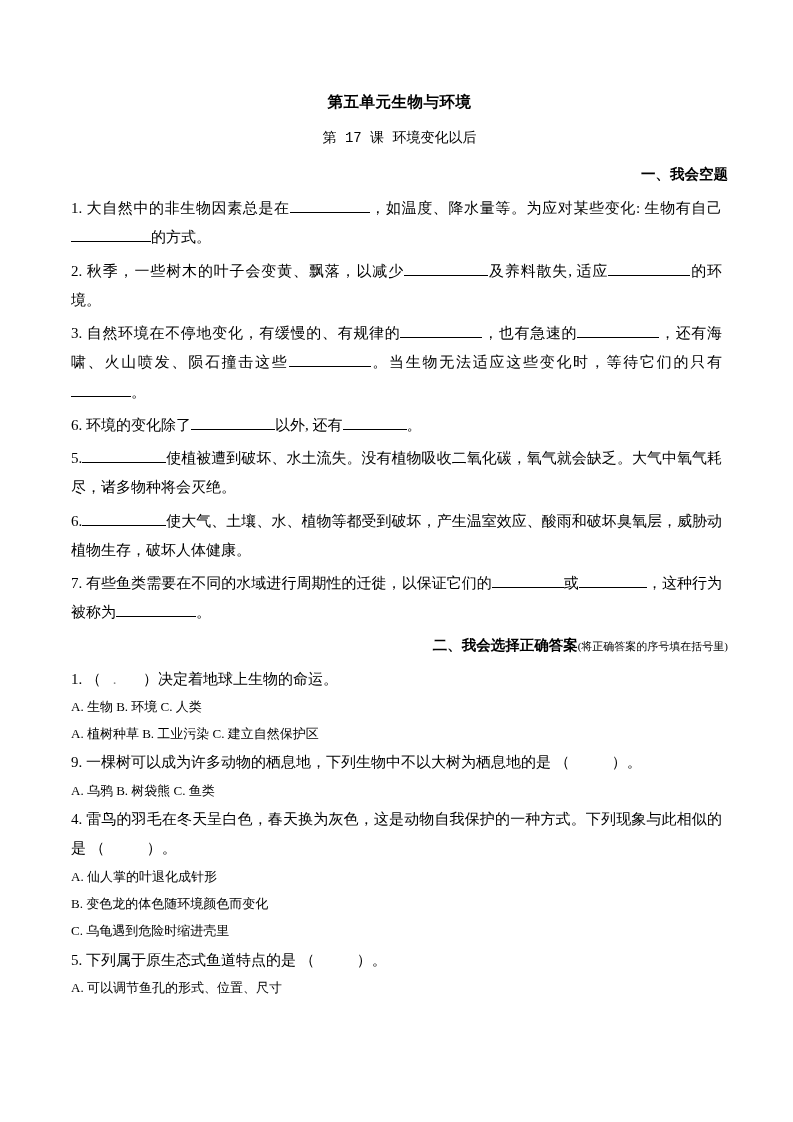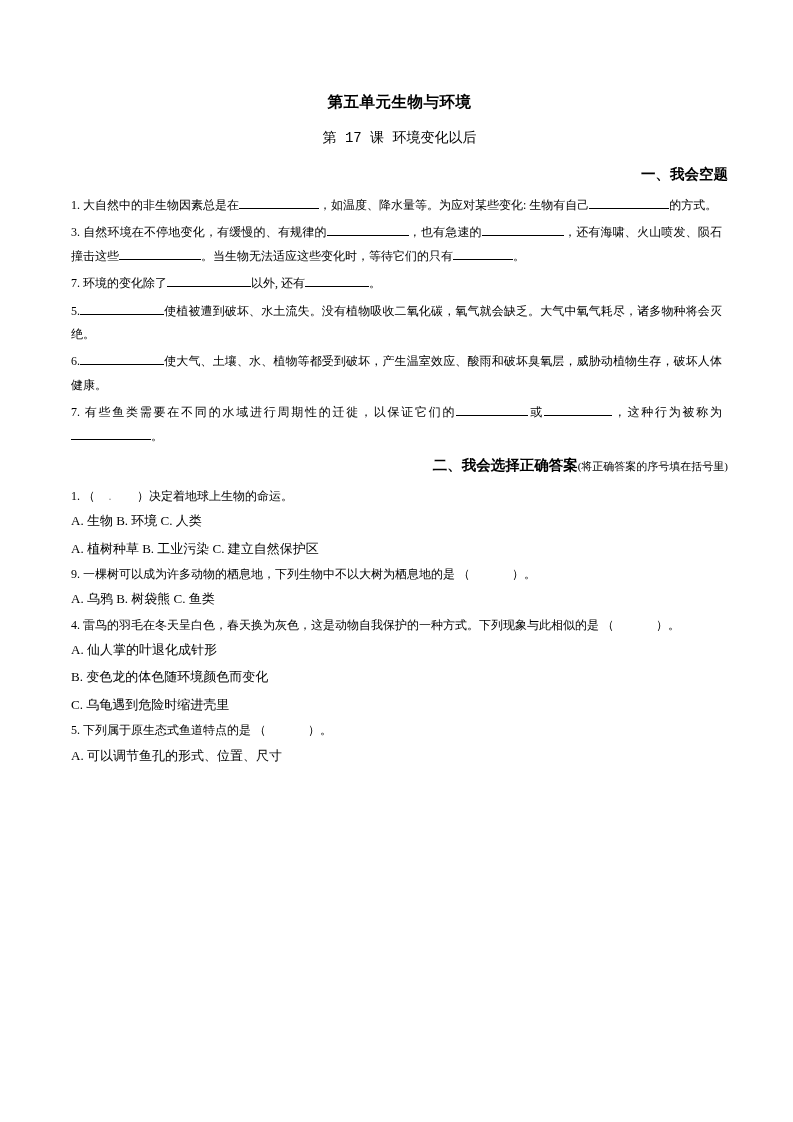--- a/index.html
+++ b/index.html
@@ -43,21 +43,21 @@
     font-family: "Liberation Sans", "DejaVu Sans", sans-serif;
     margin: 0 0 10px 0;
     text-align: right;
   }
   .section-heading .sub {
     font-weight: normal;
     font-size: 11px;
     font-family: Liberation Serif, serif;
   }
   .q {
-    font-size: 12px;
+    font-size: 15px;
     line-height: 1.95;
     margin: 0 6px 4px 0;
     text-align: justify;
   }
   .q.tight {
     margin-bottom: 0;
   }
   .opt {
     font-size: 13px;
     line-height: 1.95;
@@ -87,27 +87,30 @@
   <div class="doc-subtitle">第 17 课 环境变化以后</div>
 
   <div class="section-heading">
     <span>一、我会空题</span>
   </div>
 
   <div class="q">
     <span>1. 大自然中的非生物因素总是在</span><span class="blank" style="width:80px"></span><span>，如温度、降水量等。为应对某些变化: 生物有自己</span><span class="blank" style="width:80px"></span><span>的方式。</span>
   </div>
 
+  <div class="q">
+    <span>2. 秋季，一些树木的叶子会变黄、飘落，以减少</span><span class="blank" style="width:84px"></span><span>及养料散失, 适应</span><span class="blank" style="width:82px"></span><span>的环境。</span>
+  </div>
 
   <div class="q">
     <span>3. 自然环境在不停地变化，有缓慢的、有规律的</span><span class="blank" style="width:82px"></span><span>，也有急速的</span><span class="blank" style="width:82px"></span><span>，还有海啸、火山喷发、陨石撞击这些</span><span class="blank" style="width:82px"></span><span>。当生物无法适应这些变化时，等待它们的只有</span><span class="blank" style="width:60px"></span><span>。</span>
   </div>
 
   <div class="q">
-    <span>7. 环境的变化除了</span><span class="blank" style="width:84px"></span><span>以外, 还有</span><span class="blank" style="width:64px"></span><span>。</span>
+    <span>6. 环境的变化除了</span><span class="blank" style="width:84px"></span><span>以外, 还有</span><span class="blank" style="width:64px"></span><span>。</span>
   </div>
 
   <div class="q">
     <span>5.</span><span class="blank" style="width:84px"></span><span>使植被遭到破坏、水土流失。没有植物吸收二氧化碳，氧气就会缺乏。大气中氧气耗尽，诸多物种将会灭绝。</span>
   </div>
 
   <div class="q">
     <span>6.</span><span class="blank" style="width:84px"></span><span>使大气、土壤、水、植物等都受到破坏，产生温室效应、酸雨和破坏臭氧层，威胁动植物生存，破坏人体健康。</span>
   </div>
 

